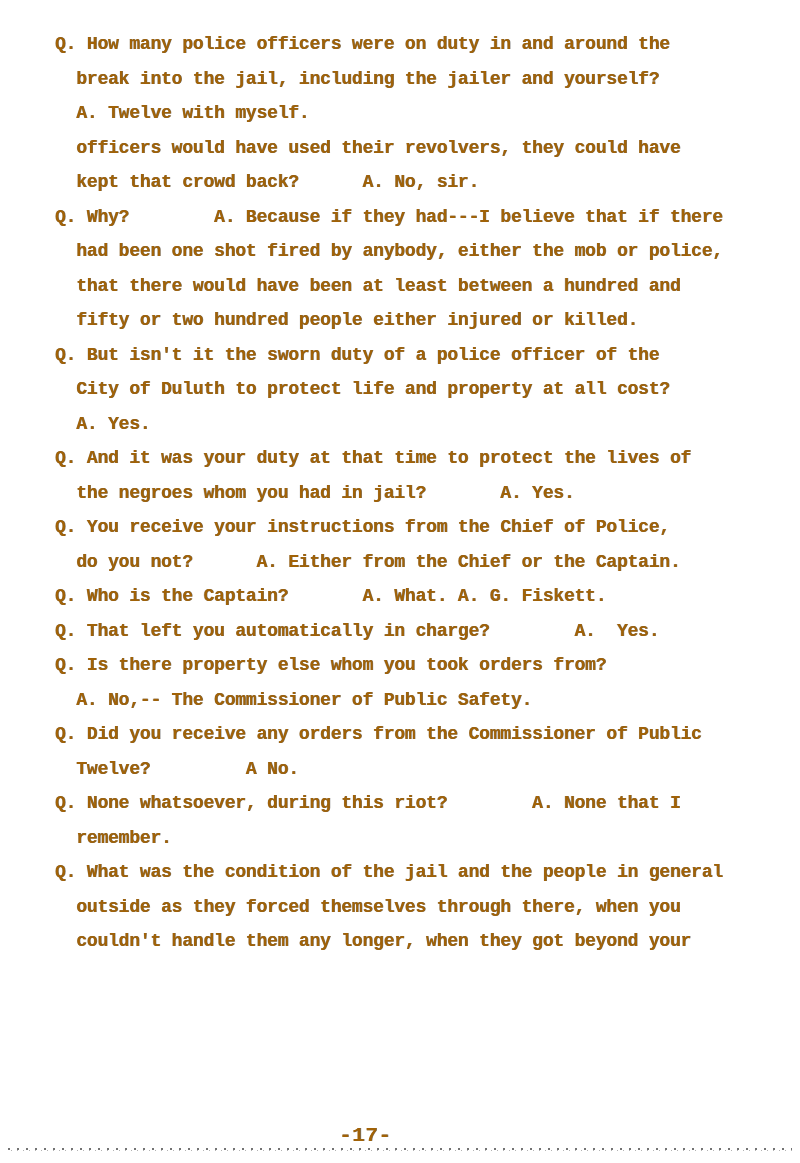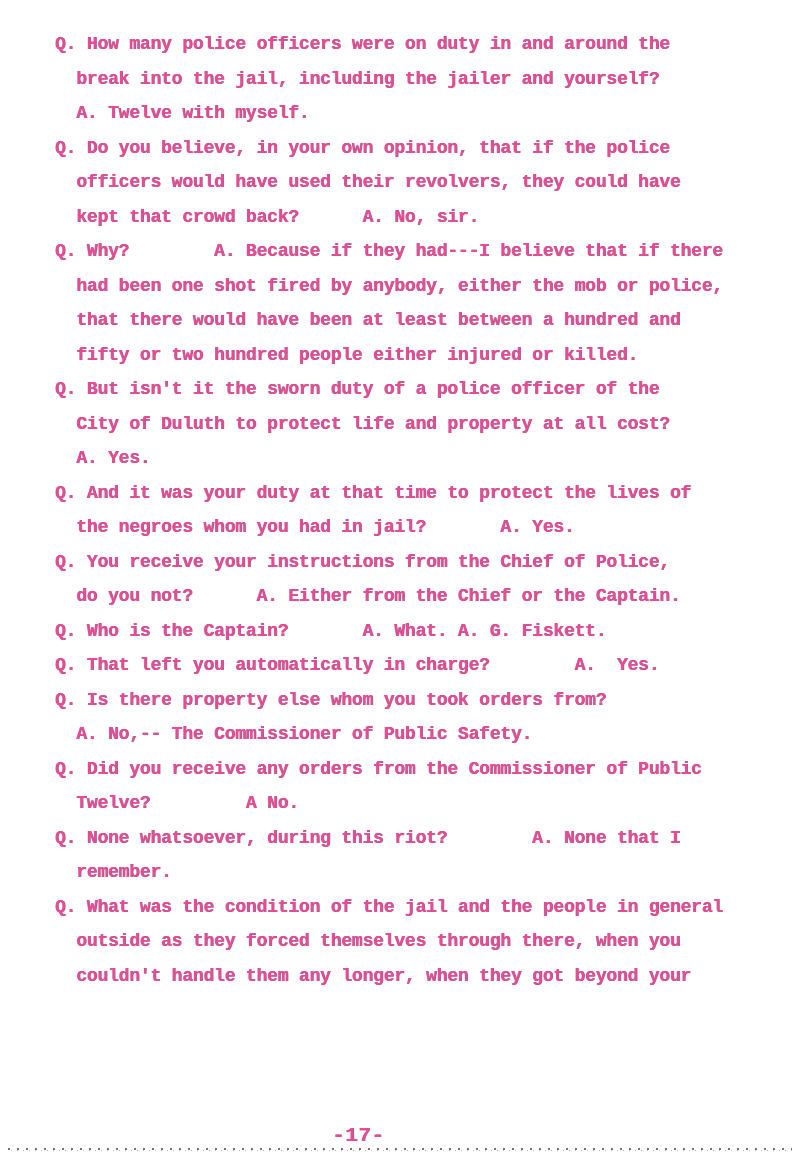--- a/index.html
+++ b/index.html
@@ -8,21 +8,21 @@
     background: #ffffff;
   }
   .page {
     position: relative;
     width: 800px;
     height: 1163px;
     background: #ffffff;
     overflow: hidden;
     font-family: "Liberation Mono", "DejaVu Sans Mono", monospace;
     font-weight: 700;
-    color: #ec4899;
+    color: #a16207;
   }
   .transcript {
     position: absolute;
     top: 27px;
     left: 55px;
     width: 730px;
   }
   .line {
     white-space: pre;
     font-size: 18px;
@@ -47,37 +47,36 @@
     background-image:
       repeating-linear-gradient(90deg, rgba(0,0,0,0.55) 0 2px, rgba(0,0,0,0) 2px 9px),
       repeating-linear-gradient(90deg, rgba(0,0,0,0.30) 0 1px, rgba(0,0,0,0) 1px 6px);
     background-size: 100% 2px, 100% 1px;
     background-position: 0 0, 3px 2px;
     background-repeat: repeat-x;
   }
   .page-number {
     position: absolute;
     top: 0;
-    left: 332px;
+    left: 339px;
     font-size: 21px;
     font-weight: 700;
     letter-spacing: 0.5px;
     text-shadow: 0.6px 0.4px 0 rgba(20,20,20,0.6);
   }
 </style>
 </head>
 <body>
 
 <div class="page">
 
   <div class="transcript">
       <div class="line">Q. How many police officers were on duty in and around the</div>
       <div class="line">  break into the jail, including the jailer and yourself?</div>
       <div class="line">  A. Twelve with myself.</div>
-      <div class="line">Q. Do you believe, in your own opinion, that if the police</div>
       <div class="line">  officers would have used their revolvers, they could have</div>
       <div class="line">  kept that crowd back?      A. No, sir.</div>
       <div class="line">Q. Why?        A. Because if they had---I believe that if there</div>
       <div class="line">  had been one shot fired by anybody, either the mob or police,</div>
       <div class="line">  that there would have been at least between a hundred and</div>
       <div class="line">  fifty or two hundred people either injured or killed.</div>
       <div class="line">Q. But isn't it the sworn duty of a police officer of the</div>
       <div class="line">  City of Duluth to protect life and property at all cost?</div>
       <div class="line">  A. Yes.</div>
       <div class="line">Q. And it was your duty at that time to protect the lives of</div>

